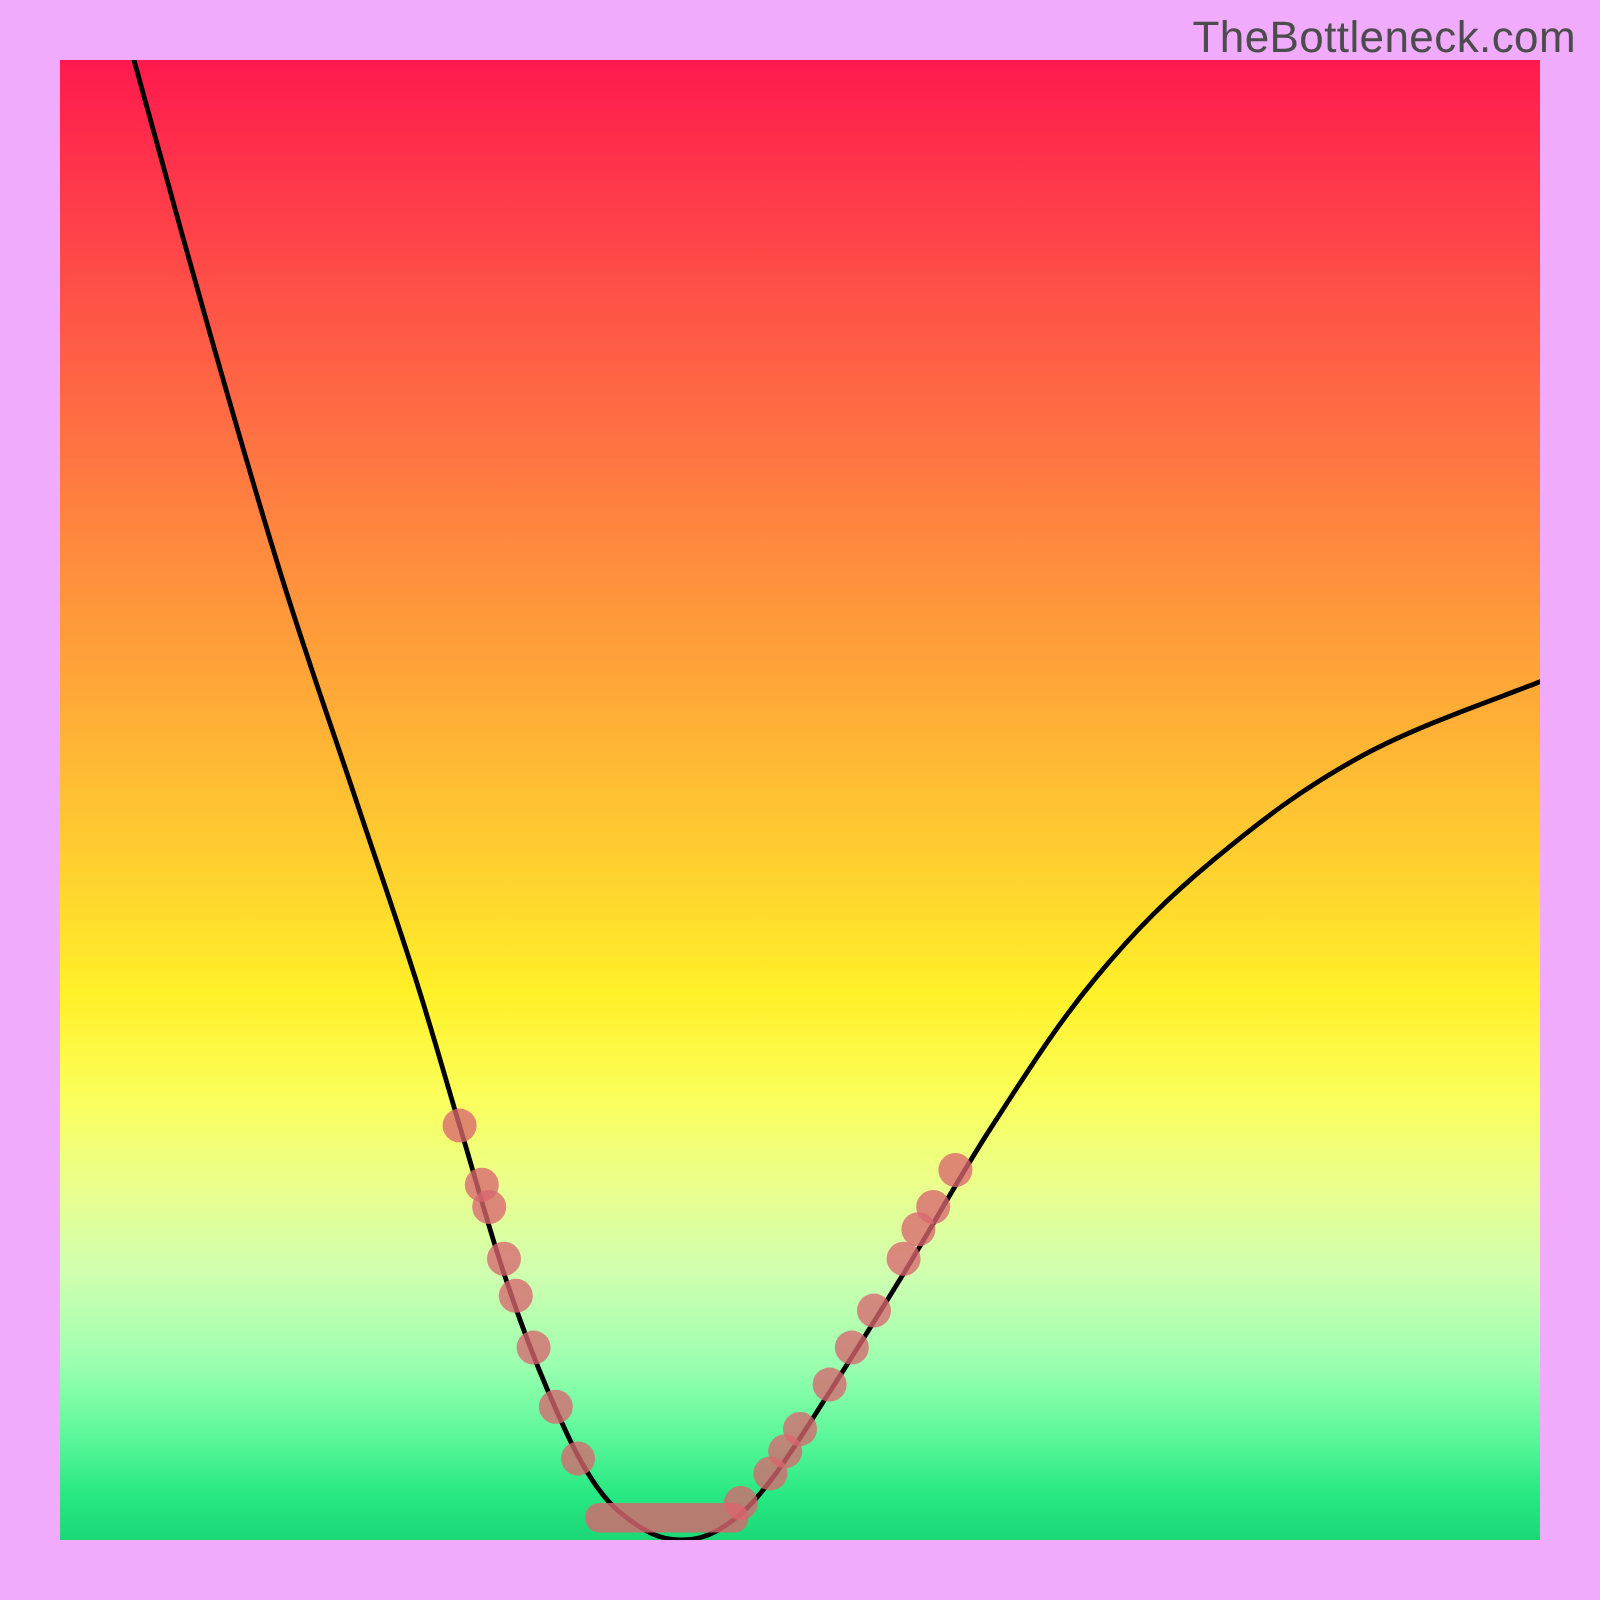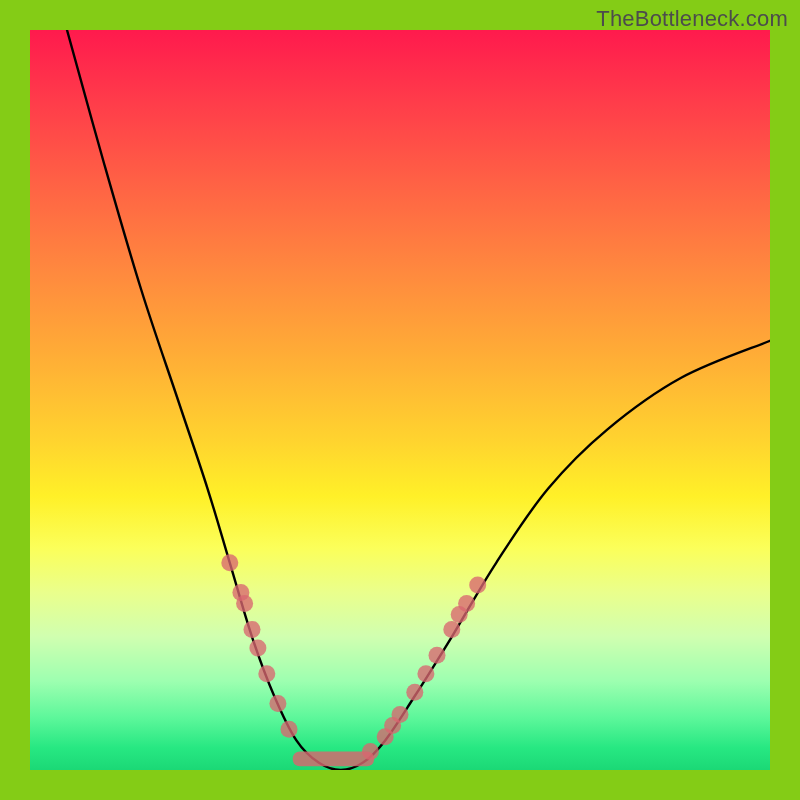--- a/index.html
+++ b/index.html
@@ -8,21 +8,21 @@
     width: 800px;
     height: 800px;
     overflow: hidden;
     background: #000;
     font-family: Arial, Helvetica, sans-serif;
   }
   .frame {
     position: relative;
     width: 800px;
     height: 800px;
-    background: #84cc16;
+    background: #f0abfc;
   }
   .plot-area {
     position: absolute;
     left: 30px;
     top: 30px;
     width: 740px;
     height: 740px;
     background: linear-gradient(
       to bottom,
       #ff1a4d 0%,

